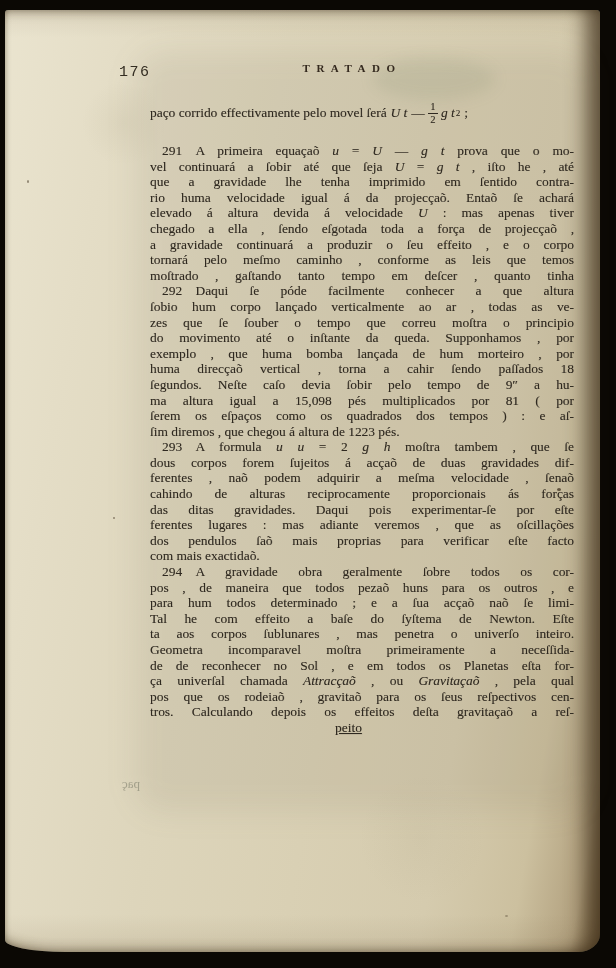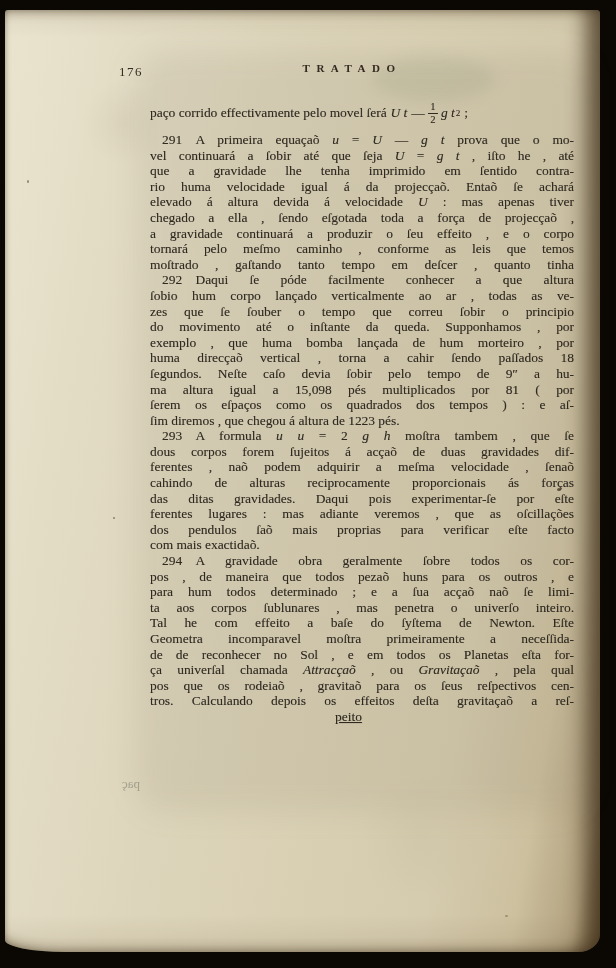--- a/index.html
+++ b/index.html
@@ -33,37 +33,37 @@
     border-radius:30px;
   }
   .header-blotch{
     position:absolute;left:368px;top:48px;width:122px;height:42px;
     background:rgba(118,128,102,.13);
     filter:blur(7px);
     border-radius:50%;
   }
   .page-number{
     position:absolute;left:114px;top:54px;
-    font-size:13px;letter-spacing:1.5px;color:#342d22;
+    font-size:15px;letter-spacing:1.5px;color:#342d22;font-family:Liberation Mono, monospace;
   }
   .running-title{
     position:absolute;left:135px;top:52px;width:424px;
     text-align:center;
     font-size:11px;font-weight:bold;letter-spacing:6.5px;color:#34291e;
   }
   .body-text{
     position:absolute;left:145px;top:86px;width:424px;
     font-size:13.4px;color:#2f2920;
     text-shadow:0.3px 0.3px 0 rgba(47,41,32,.30);
     overflow:hidden;
   }
   .formula-line{
     height:34px;
     display:flex;align-items:center;
-    margin-bottom:2px;
+    margin-bottom:13px;
     white-space:nowrap;
   }
   .formula-line .gap{width:4px;}
   .frac{
     display:inline-flex;flex-direction:column;align-items:center;
     font-size:10.5px;line-height:11px;margin:0 3px;
   }
   .frac .num{border-bottom:1px solid #2f2920;padding:0 2.5px 0.5px;}
   .frac .den{padding-top:0.5px;}
   .formula-line sup{font-size:9px;line-height:0;margin-left:1px;}
@@ -128,21 +128,21 @@
             <div class="tline">rio huma velocidade igual á da projecçaõ. Entaõ ſe achará</div>
             <div class="tline">elevado á altura devida á velocidade <i>U</i> : mas apenas tiver</div>
             <div class="tline">chegado a ella , ſendo eſgotada toda a força de projecçaõ ,</div>
             <div class="tline">a gravidade continuará a produzir o ſeu effeito , e o corpo</div>
             <div class="tline">tornará pelo meſmo caminho , conforme as leis que temos</div>
             <div class="tline">moſtrado , gaſtando tanto tempo em deſcer , quanto tinha</div>
           </div>
           <div>
             <div class="tline first">292  Daqui ſe póde facilmente conhecer a que altura</div>
             <div class="tline">ſobio hum corpo lançado verticalmente ao ar , todas as ve-</div>
-            <div class="tline">zes que ſe ſouber o tempo que correu ſobir o principio</div>
+            <div class="tline">zes que ſe ſouber o tempo que correu moſtra o principio</div>
             <div class="tline">do movimento até o inſtante da queda. Supponhamos , por</div>
             <div class="tline">exemplo , que huma bomba lançada de hum morteiro , por</div>
             <div class="tline">huma direcçaõ vertical , torna a cahir ſendo paſſados 18</div>
             <div class="tline">ſegundos. Neſte caſo devia ſobir pelo tempo de 9″ a hu-</div>
             <div class="tline">ma altura igual a 15,098 pés multiplicados por 81 ( por</div>
             <div class="tline">ſerem os eſpaços como os quadrados dos tempos ) : e aſ-</div>
             <div class="tline last">ſim diremos , que chegou á altura de 1223 pés.</div>
           </div>
           <div>
             <div class="tline first">293  A formula <i>u u</i> = 2 <i>g h</i> moſtra tambem , que ſe</div>
@@ -151,22 +151,22 @@
             <div class="tline">cahindo de alturas reciprocamente proporcionais ás forças</div>
             <div class="tline">das ditas gravidades. Daqui pois experimentar-ſe por eſte</div>
             <div class="tline">ferentes lugares : mas adiante veremos , que as oſcillações</div>
             <div class="tline">dos pendulos ſaõ mais proprias para verificar eſte facto</div>
             <div class="tline last">com mais exactidaõ.</div>
           </div>
           <div>
             <div class="tline first">294  A gravidade obra geralmente ſobre todos os cor-</div>
             <div class="tline">pos , de maneira que todos pezaõ huns para os outros , e</div>
             <div class="tline">para hum todos determinado ; e a ſua acçaõ naõ ſe limi-</div>
+            <div class="tline">Tal he com effeito a baſe do ſyſtema de Newton. Eſte</div>
             <div class="tline">ta aos corpos ſublunares , mas penetra o univerſo inteiro.</div>
-            <div class="tline">Tal he com effeito a baſe do ſyſtema de Newton. Eſte</div>
             <div class="tline">Geometra incomparavel moſtra primeiramente a neceſſida-</div>
             <div class="tline">de de reconhecer no Sol , e em todos os Planetas eſta for-</div>
             <div class="tline">ça univerſal chamada <i>Attracçaõ</i> , ou <i>Gravitaçaõ</i> , pela qual</div>
             <div class="tline">pos que os rodeiaõ , gravitaõ para os ſeus reſpectivos cen-</div>
             <div class="tline">tros. Calculando depois os effeitos deſta gravitaçaõ a reſ-</div>
           </div>
         </div>
 
       <div class="catchword-line">peito</div>
     </div>

